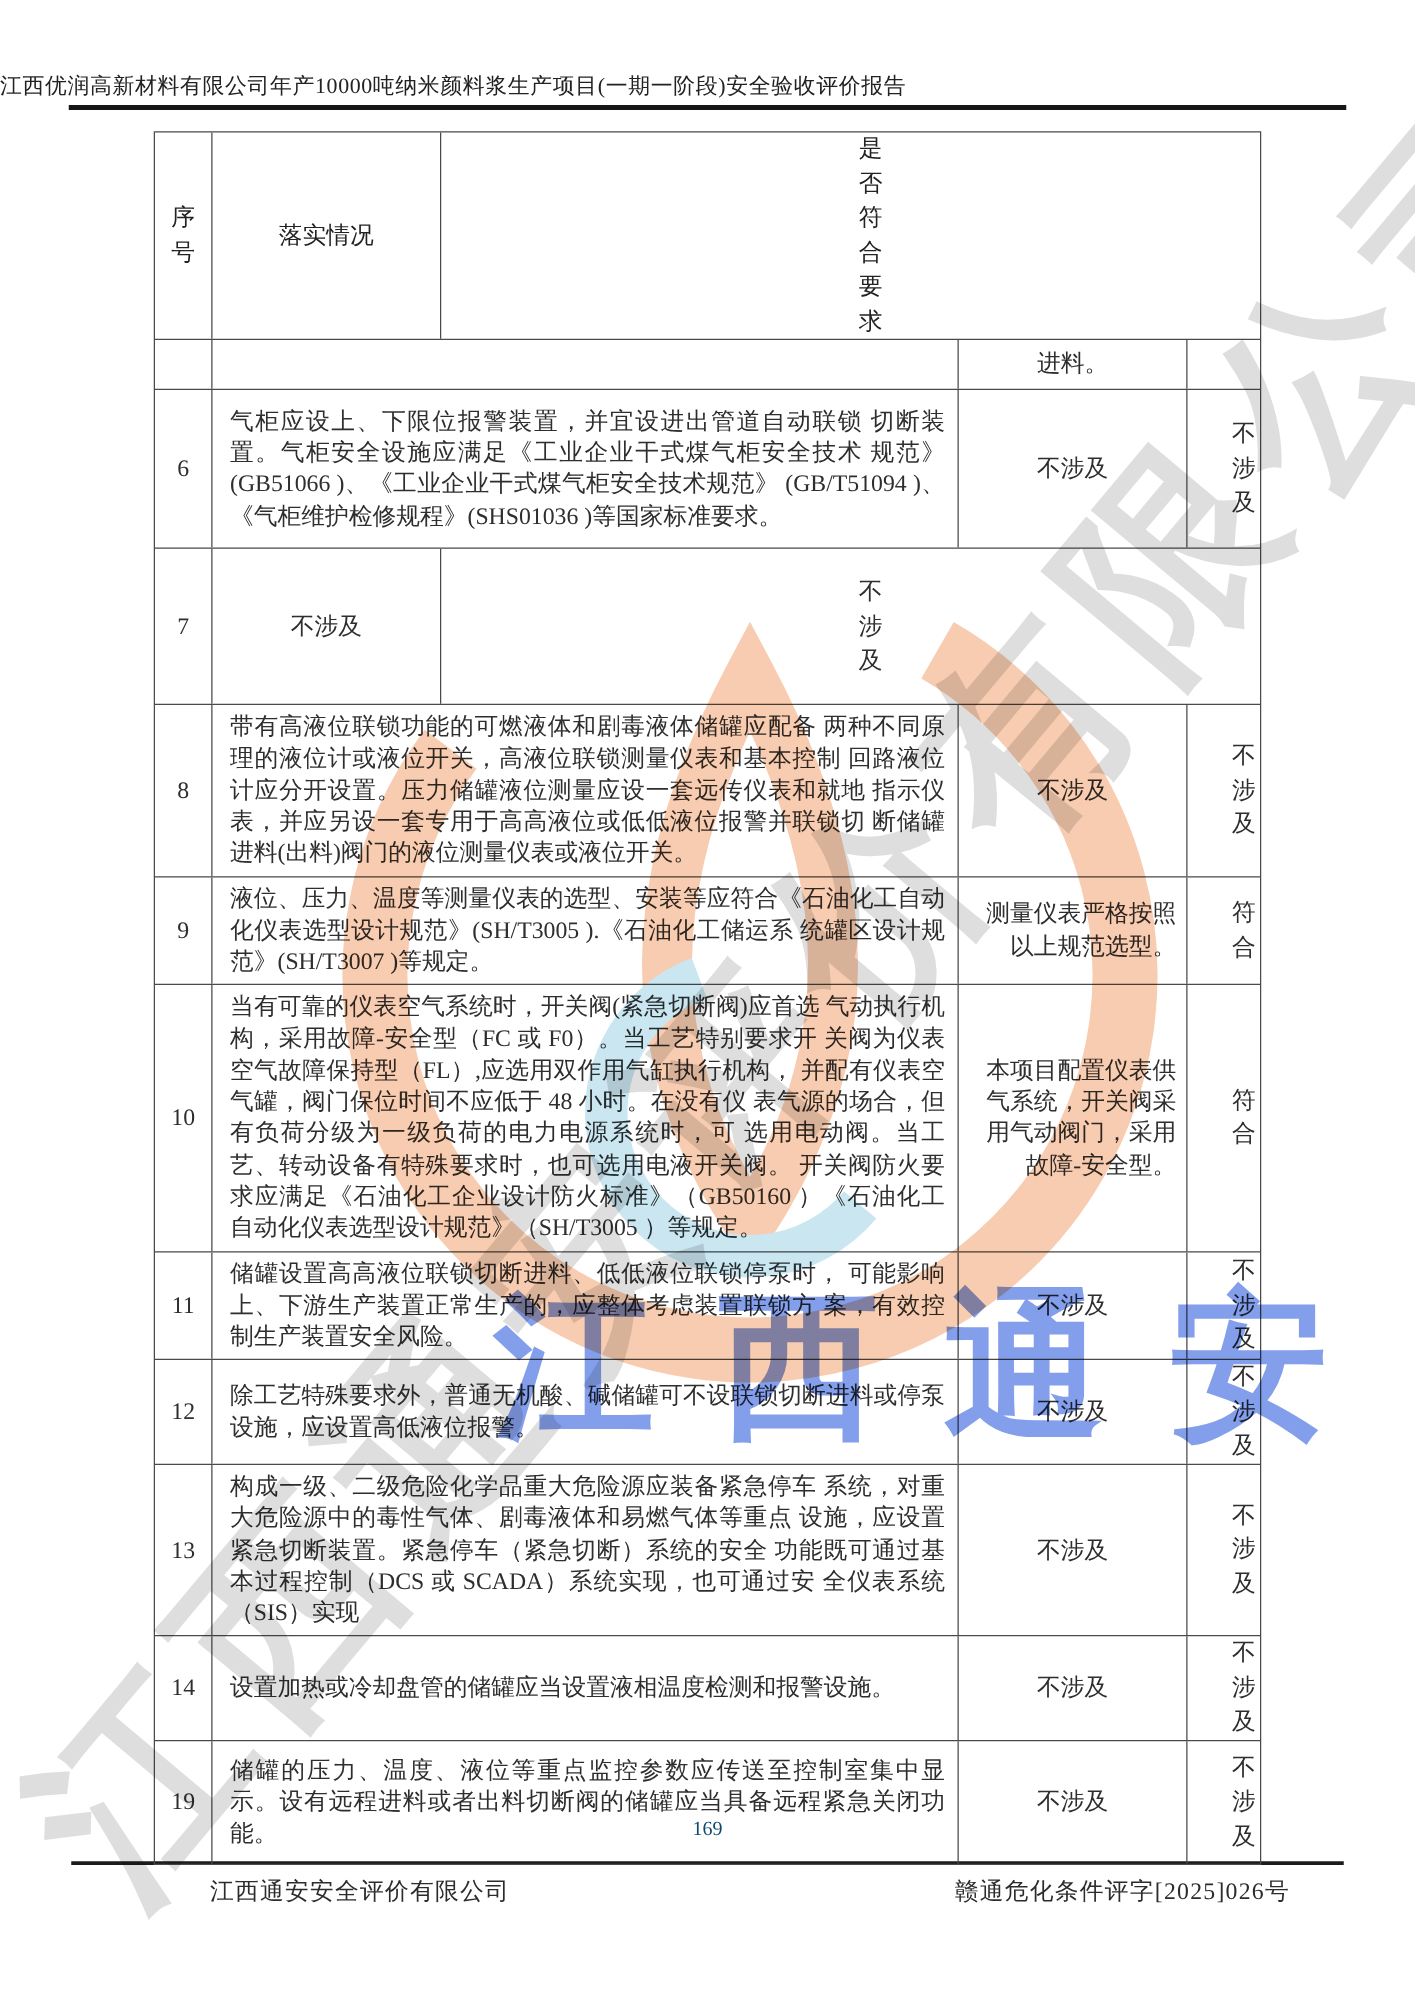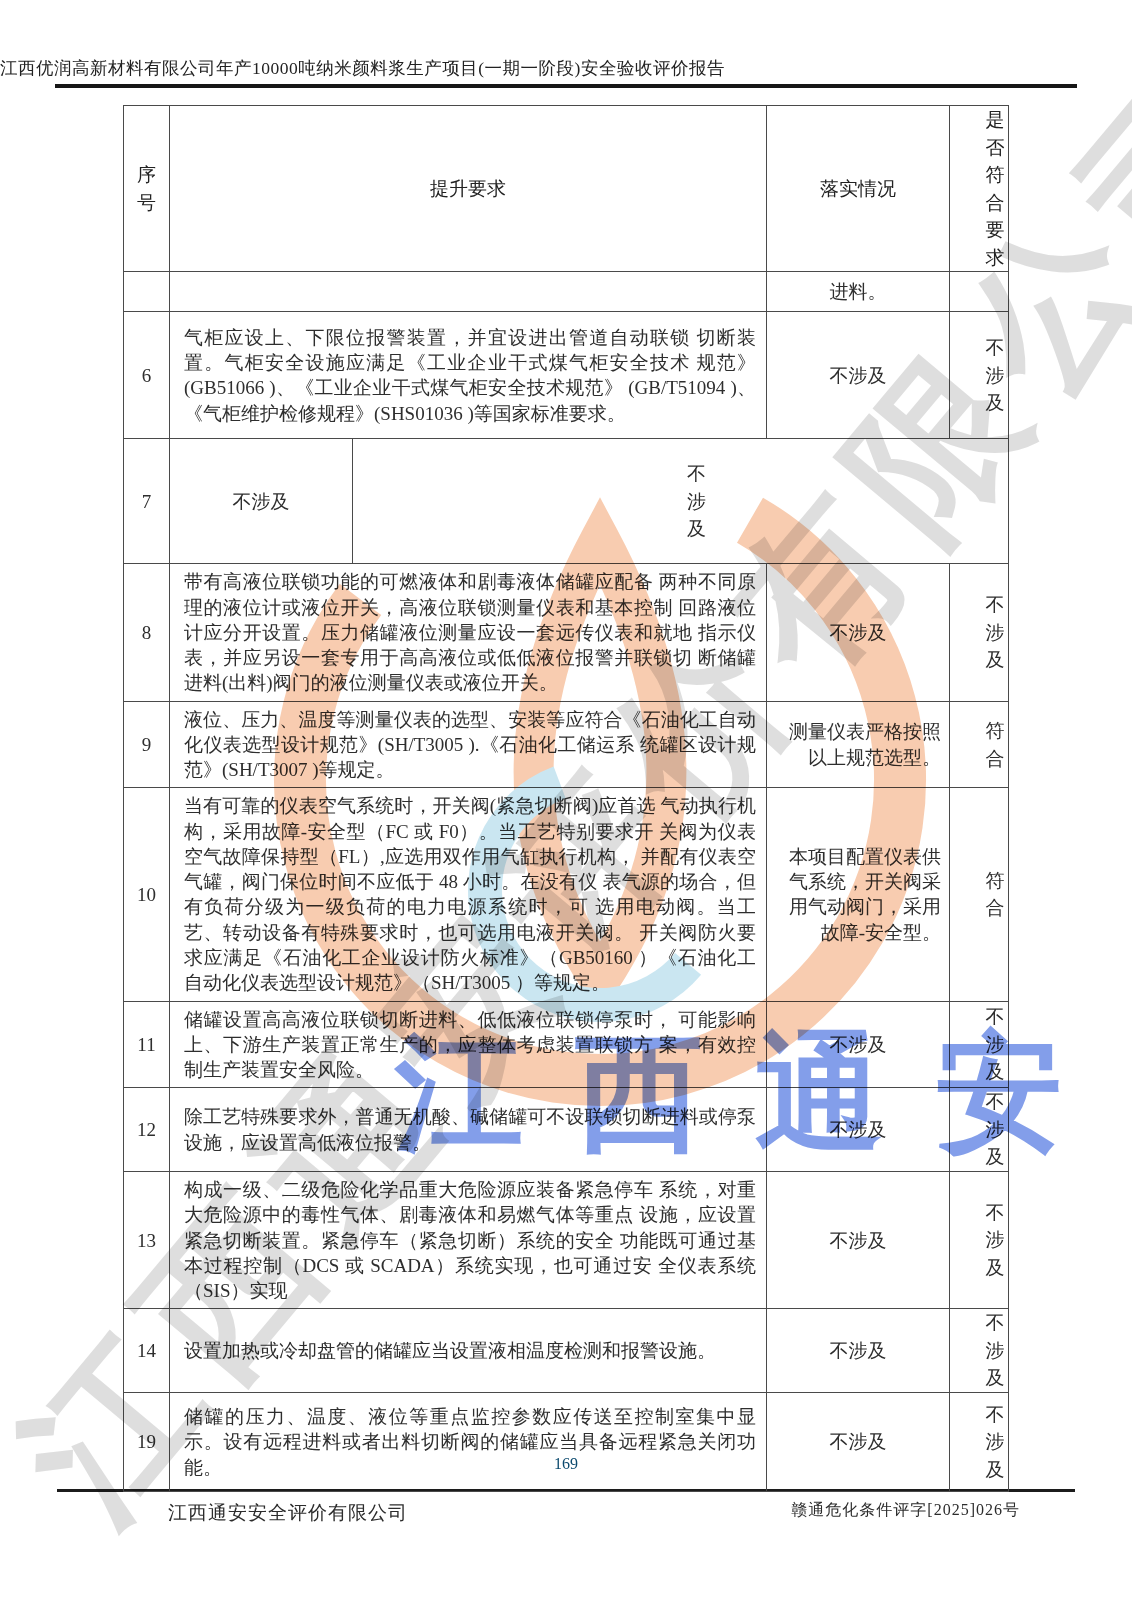--- a/index.html
+++ b/index.html
@@ -49,21 +49,21 @@
     position:absolute;top:1455px;left:0;width:100%;
     text-align:center;font-size:16px;color:#0c4a6e;
   }
   .footer-rule{
     position:absolute;top:1489px;left:57px;right:57px;height:2.5px;background:#1c1c1c;
   }
   .footer-left{
     position:absolute;top:1500px;left:128px;font-size:19px;color:#2c2c2c;letter-spacing:1px;margin-left:40px;
   }
   .footer-right{
-    position:absolute;top:1500px;right:112px;font-size:16px;color:#2c2c2c;letter-spacing:1px;
+    position:absolute;top:1500px;right:100px;font-size:19px;color:#2c2c2c;letter-spacing:1px;
   }
   
   .wm-gray{
     position:absolute;left:-300px;top:680px;width:1900px;
     transform:rotate(-50deg);transform-origin:center;
     font-size:165px;font-weight:bold;white-space:nowrap;
     letter-spacing:18px;text-align:center;
     color:rgba(145,145,145,0.30);
     z-index:2;pointer-events:none;mix-blend-mode:multiply;
   }
@@ -97,23 +97,20 @@
   </div>
 
   <div class="wm-red" style="color:#1d4ed8">江西通安</div>
 
   <div class="tbl">
 
     <div class="trow hdr" style="min-height:160px">
       <div class="cell c-no">
           <span class="vert">序号</span>
         </div>
-      <div class="cell c-req" style="justify-content:center">
-          <span>提升要求</span>
-        </div>
       <div class="cell c-impl">
           <span>落实情况</span>
         </div>
       <div class="cell c-comp">
           <span class="vert">是否符合要求</span>
         </div>
     </div>
 
     <div class="trow" style="min-height:40px">
       <div class="cell c-no"></div>

